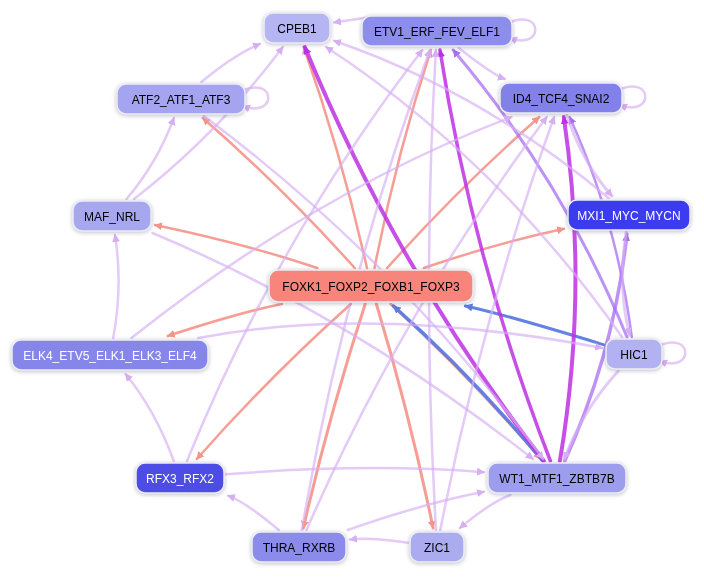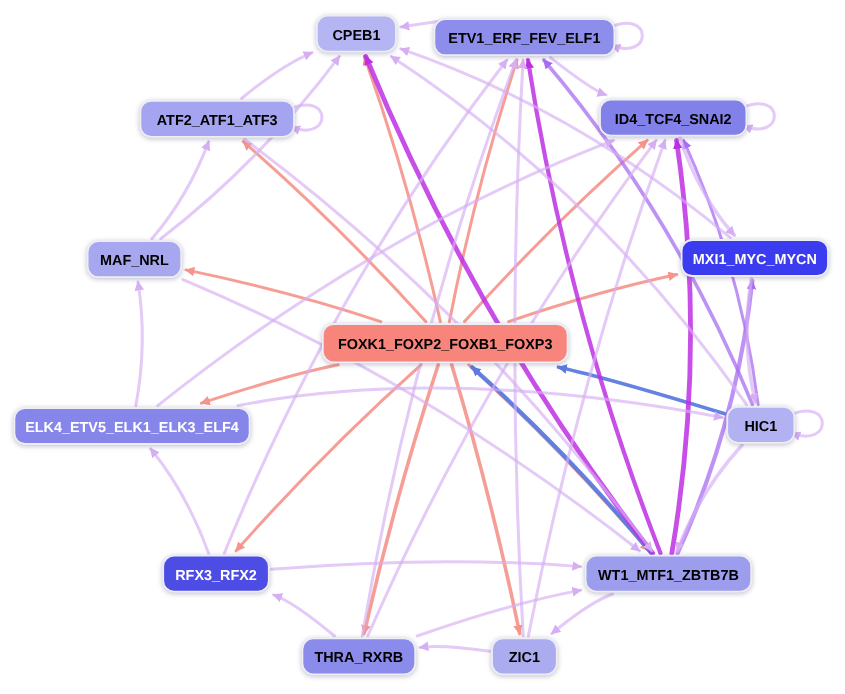--- a/index.html
+++ b/index.html
@@ -1,17 +1,17 @@
 <!DOCTYPE html>
 <html><head>
 <meta charset="utf-8">
 <style>
   html,body{margin:0;padding:0;background:#ffffff;}
   body{font-family:"Liberation Sans", sans-serif;}
-  #stage{width:704px;height:578px;position:relative;background:#ffffff;overflow:hidden;font-weight:bold;}
+  #stage{width:704px;height:578px;position:relative;background:#ffffff;overflow:hidden;}
   svg{display:block;}
   .node rect{filter:drop-shadow(0 1.5px 2px rgba(70,70,110,0.35));cursor:pointer;}
   .node text{font-family:"Liberation Sans", sans-serif;font-size:12px;text-anchor:middle;dominant-baseline:central;pointer-events:none;}
   path.edge{cursor:pointer;}
 </style>
 </head>
 <body>
 
 <div id="stage">
   <svg id="graph-svg" width="704" height="578" viewBox="0 0 704 578">

